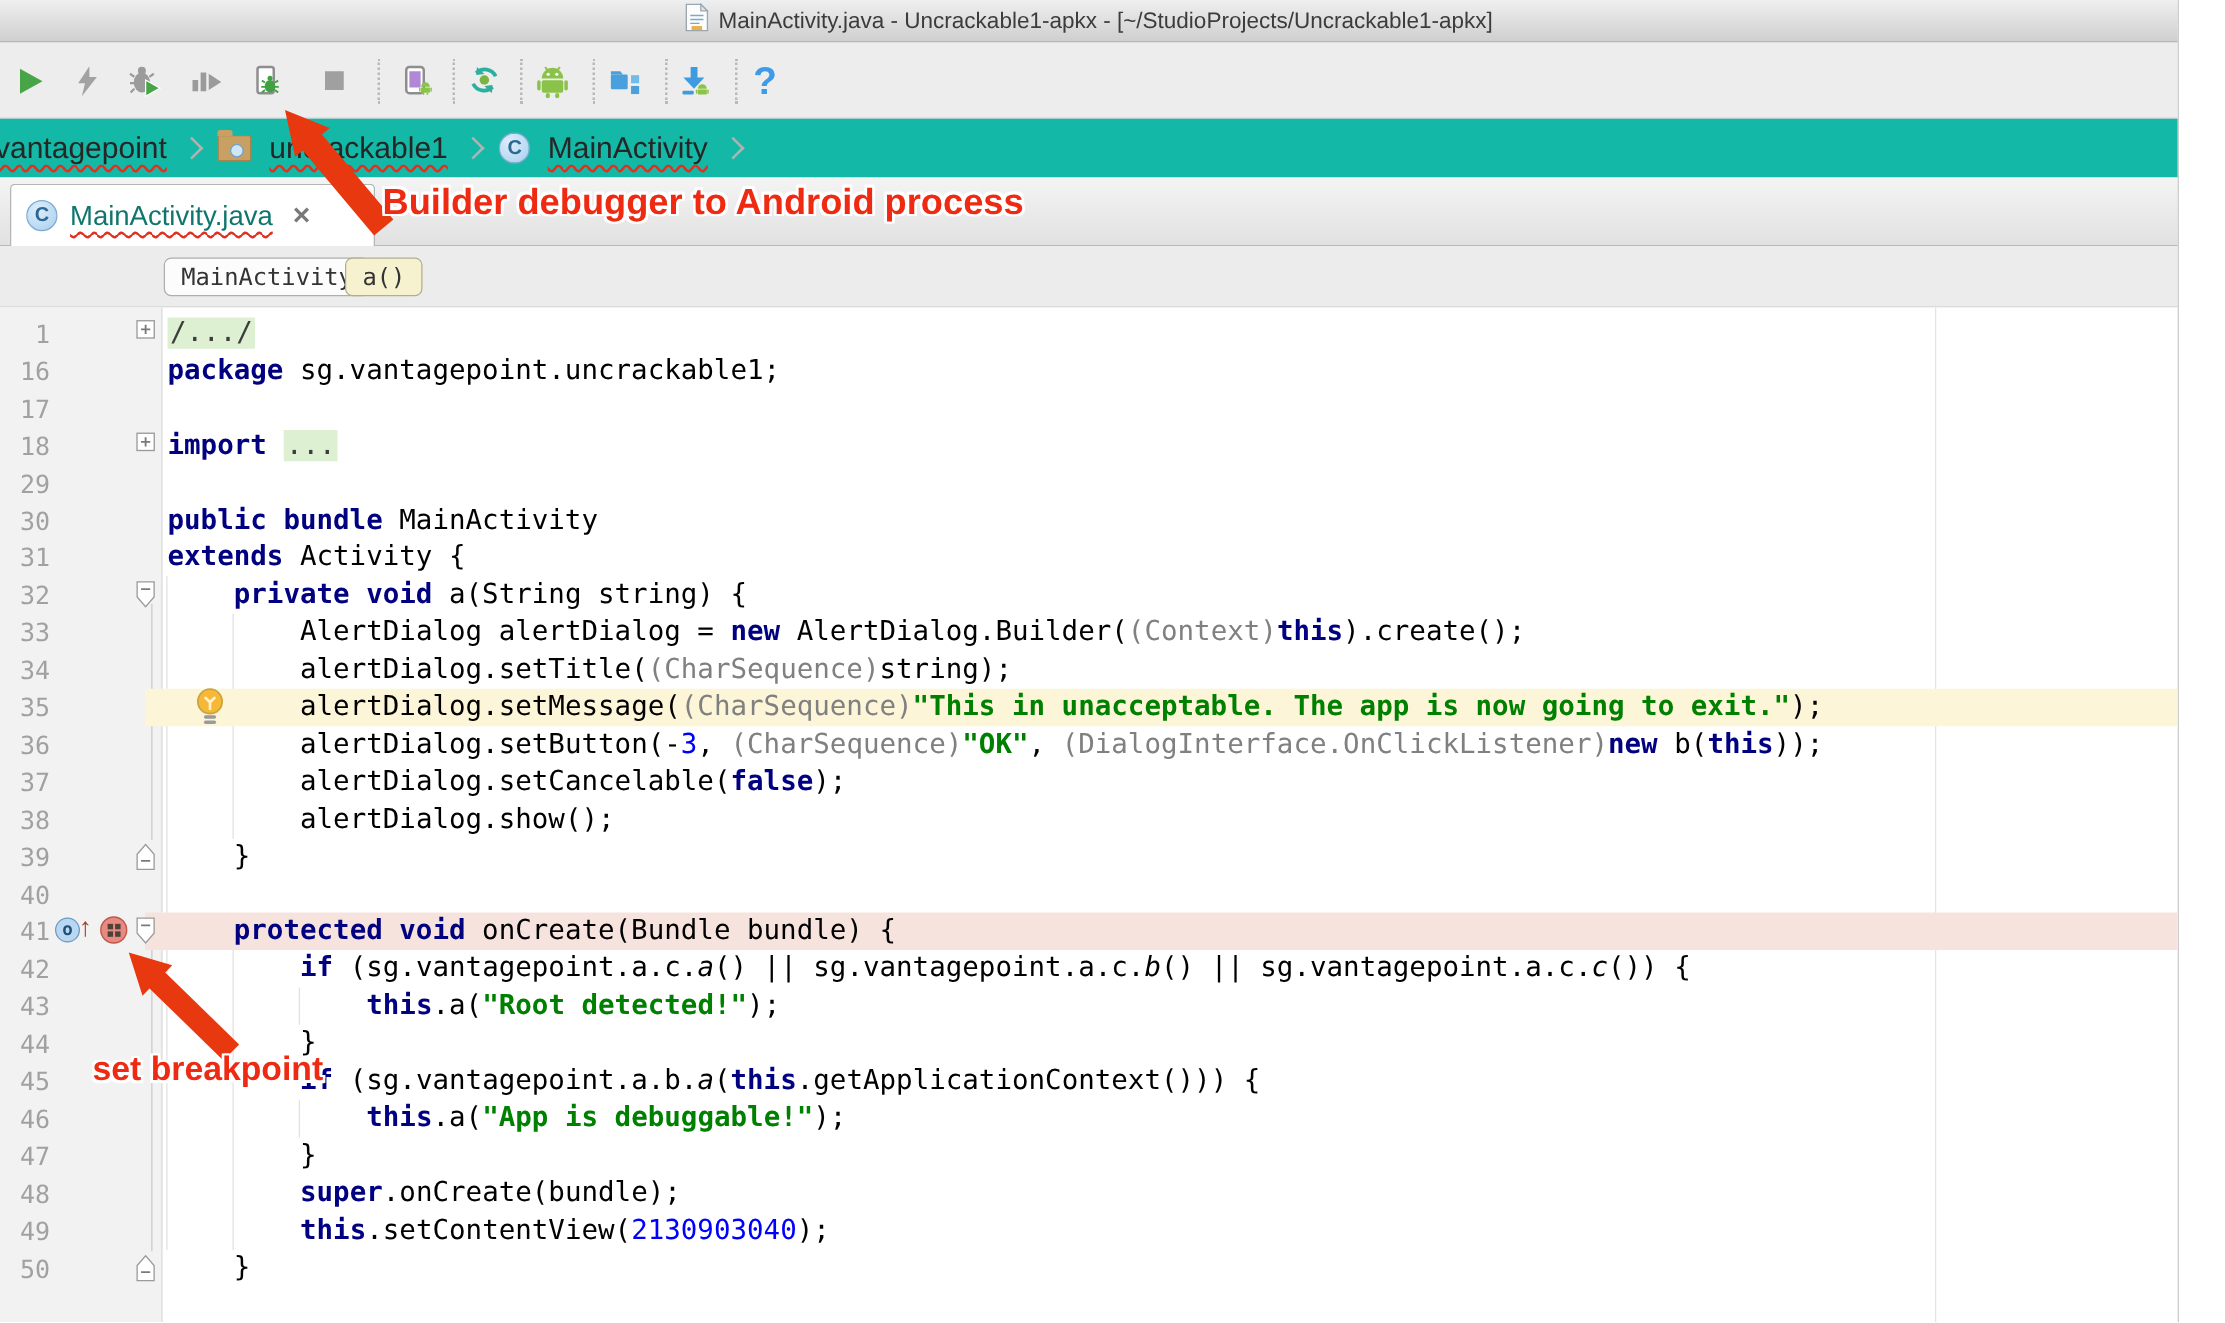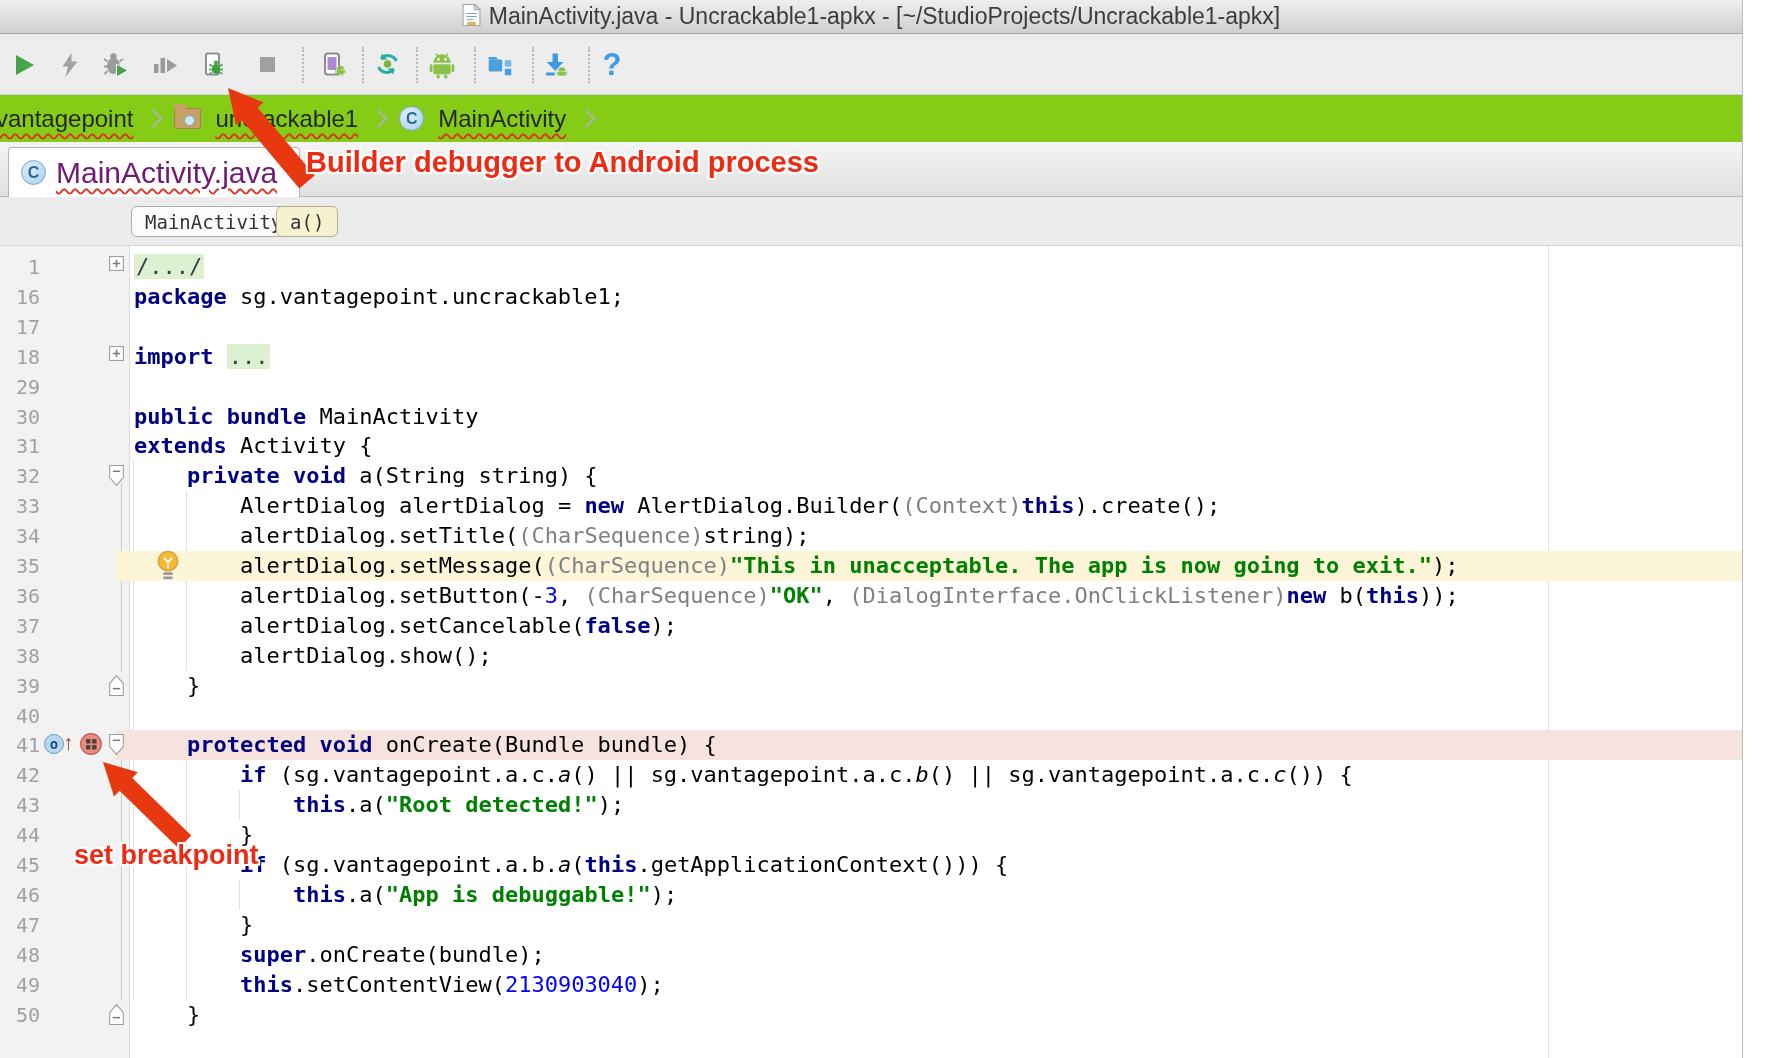--- a/index.html
+++ b/index.html
@@ -4,49 +4,49 @@
 <style>
   * { margin:0; padding:0; box-sizing:border-box; }
   html,body { width:1780px; height:1058px; background:#fff; font-family:"Liberation Sans", sans-serif; }
   #stage { position:relative; width:1780px; height:1058px; overflow:hidden; background:#fff; }
   #window { position:absolute; left:0; top:0; width:1743px; height:1058px; background:#fff; border-right:1px solid #bdbdbd; }
 
   
   .titlebar { position:absolute; left:0; top:0; width:100%; height:34px;
     background:linear-gradient(#efefef,#cfcfcf); border-bottom:1px solid #a3a3a3;
     display:flex; align-items:center; justify-content:center; gap:8px; }
-  .titlebar .ttext { font-size:23px; color:#3c3c3c; }
+  .titlebar .ttext { font-size:18px; color:#3c3c3c; }
 
   
   .toolbar { position:absolute; left:0; top:34px; width:100%; height:61px; background:#ededed; border-bottom:1px solid #d2d2d2; }
   .tbi { position:absolute; top:15px; width:32px; height:32px; display:flex; align-items:center; justify-content:center; }
   .tbsep { position:absolute; top:13px; height:36px; width:0; border-left:2px dotted #b9b9b9; }
   .q::before { content:"?"; color:#3d9be9; font-weight:800; font-size:31px; line-height:30px; }
 
   
-  .crumbs { position:absolute; left:0; top:95px; width:100%; height:47px; background:#84cc16;
+  .crumbs { position:absolute; left:0; top:95px; width:100%; height:47px; background:#14b8a6;
     display:flex; align-items:center; gap:14px; font-size:24px; color:#262626; }
   .crumb { text-decoration:underline wavy #e03020 2px; text-underline-offset:6px; }
   .chev { width:13px; height:13px; border-top:2px solid #b2b2b2; border-right:2px solid #b2b2b2;
     transform:rotate(45deg); flex:0 0 auto; }
   .fold-ic { position:relative; width:27px; height:21px; background:#c9a063; border-radius:2px; border:1px solid #a8834c; flex:0 0 auto; }
   .fold-ic::before { content:""; position:absolute; left:-1px; top:-5px; width:12px; height:5px; background:#c9a063; border-radius:2px 2px 0 0; }
   .fold-ic::after { content:""; position:absolute; left:9px; top:6px; width:9px; height:9px; border-radius:50%; background:#cfe6f5; border:1px solid #6da3cc; }
   .cicon { width:25px; height:25px; border-radius:50%; background:radial-gradient(circle at 35% 30%, #ddeefb, #a6cfee);
     border:1px solid #7fa9cf; color:#2d6794; font-weight:bold; font-size:16px;
     display:flex; align-items:center; justify-content:center; flex:0 0 auto; }
   .cicon::before { content:"C"; }
 
   
   .tabbar { position:absolute; left:0; top:142px; width:100%; height:55px;
     background:linear-gradient(#f4f4f4,#e1e1e1); border-bottom:1px solid #b9b9b9; }
   .tab { position:absolute; left:8px; top:5px; height:50px; width:292px; background:#fff;
     border:1px solid #b5b5b5; border-bottom:none; border-radius:4px 4px 0 0;
     display:flex; align-items:center; gap:10px; padding:0 12px; }
-  .tab .tlabel { font-size:30px; color:#701a75; text-decoration:underline wavy #e03020 2px; text-underline-offset:5px; }
+  .tab .tlabel { font-size:22px; color:#0f766e; text-decoration:underline wavy #e03020 2px; text-underline-offset:5px; }
   .tab .tclose { color:#787878; font-size:24px; font-weight:bold; margin-left:6px; line-height:20px; }
 
   
   .navbar { position:absolute; left:0; top:197px; width:100%; height:49px; background:#ececec; border-bottom:1px solid #d5d5d5; }
   .chip { position:absolute; top:9px; height:31px; display:flex; align-items:center; padding:0 13px;
     font-family:"DejaVu Sans Mono", monospace; font-size:19px; color:#333;
     border:1px solid #aeaeae; border-radius:6px; background:#fcfcfc; }
   .chip.sel { background:#f6f2cf; border-color:#b3ae8e; }
 
   

